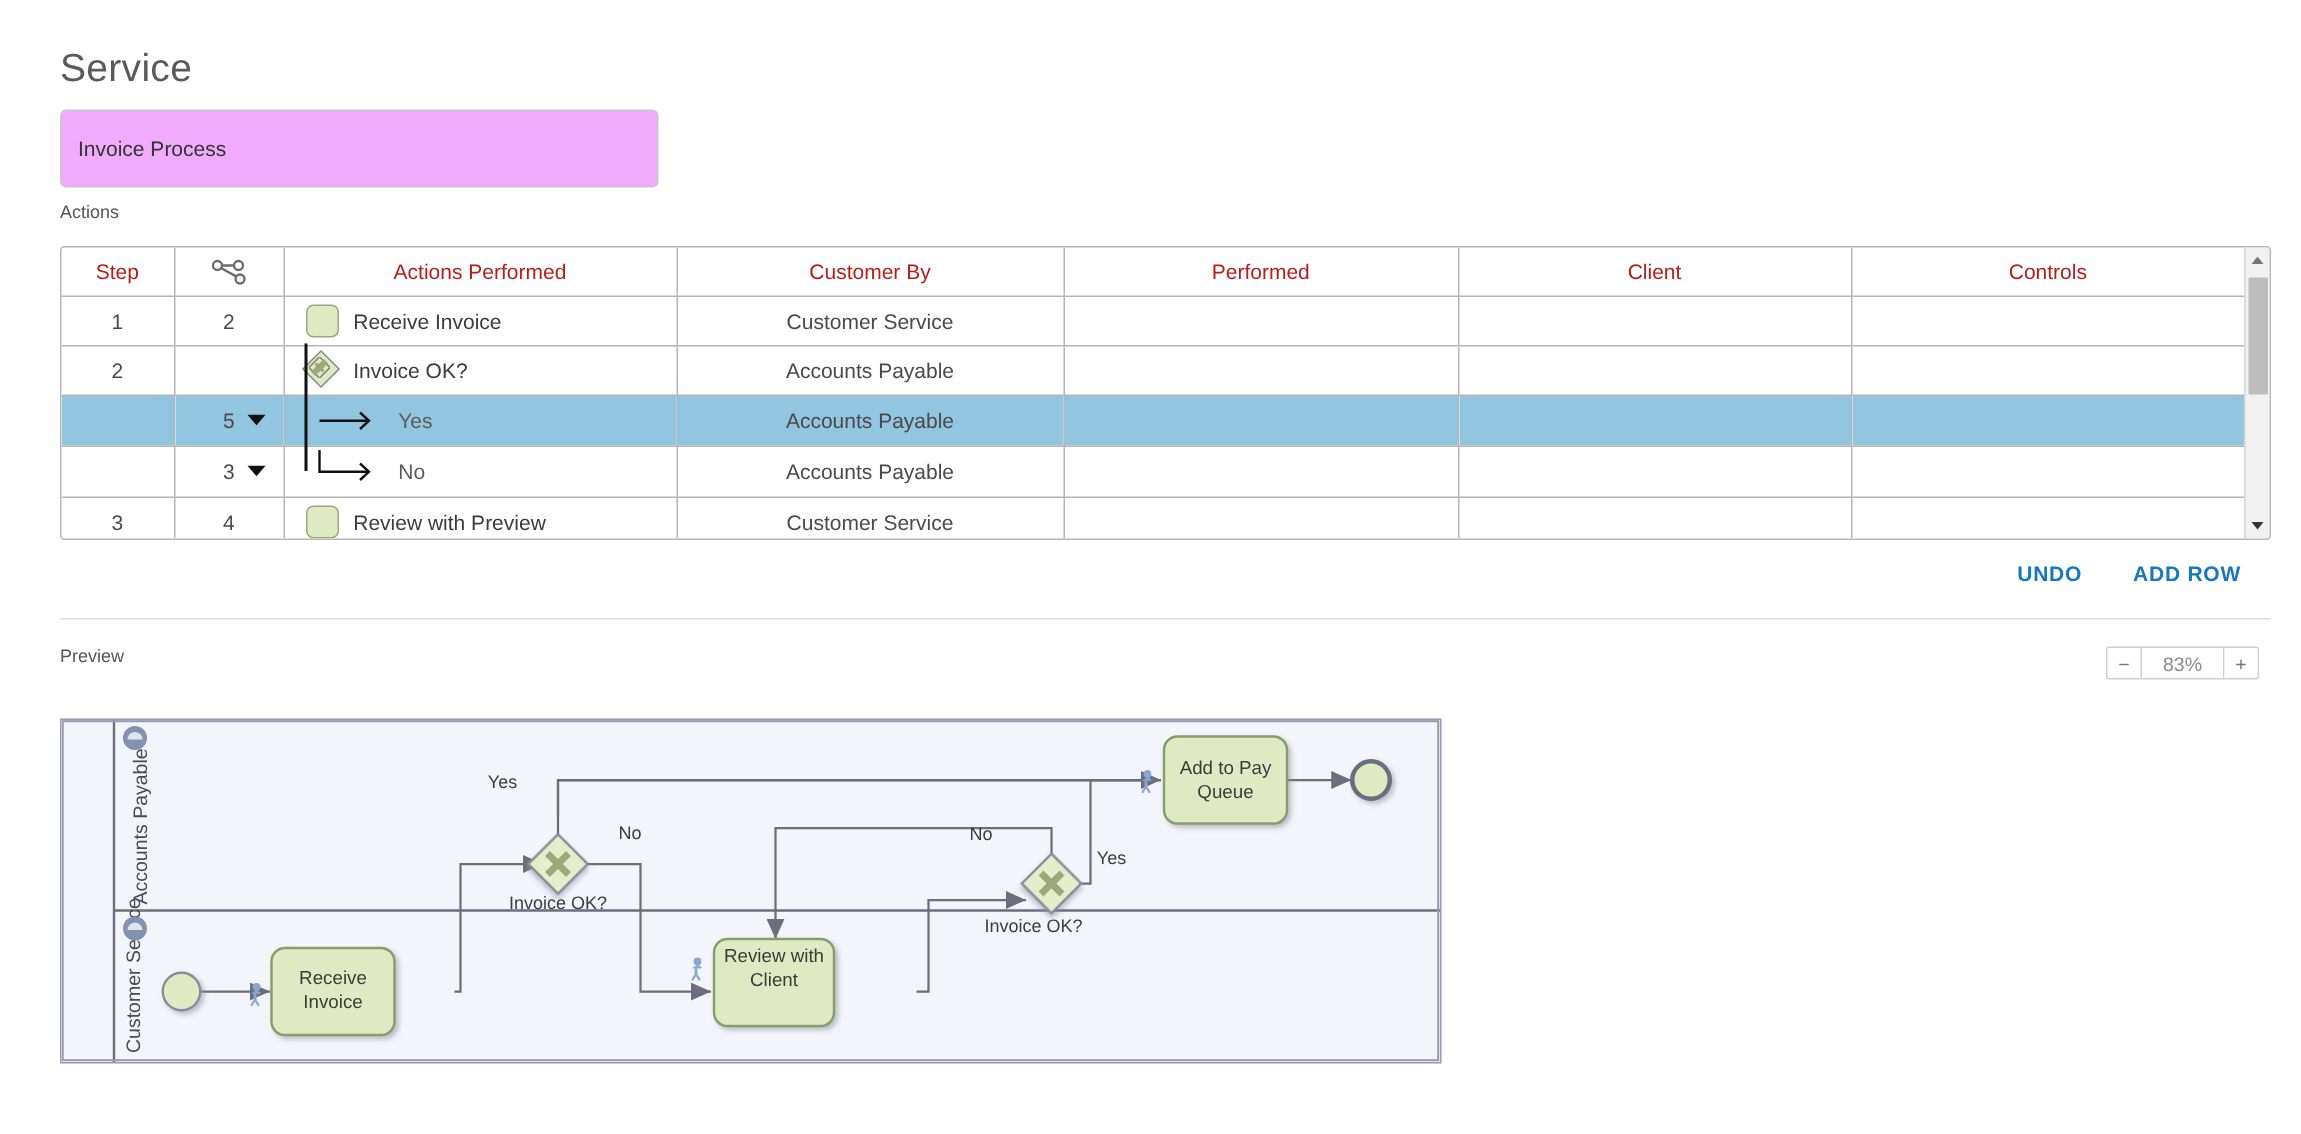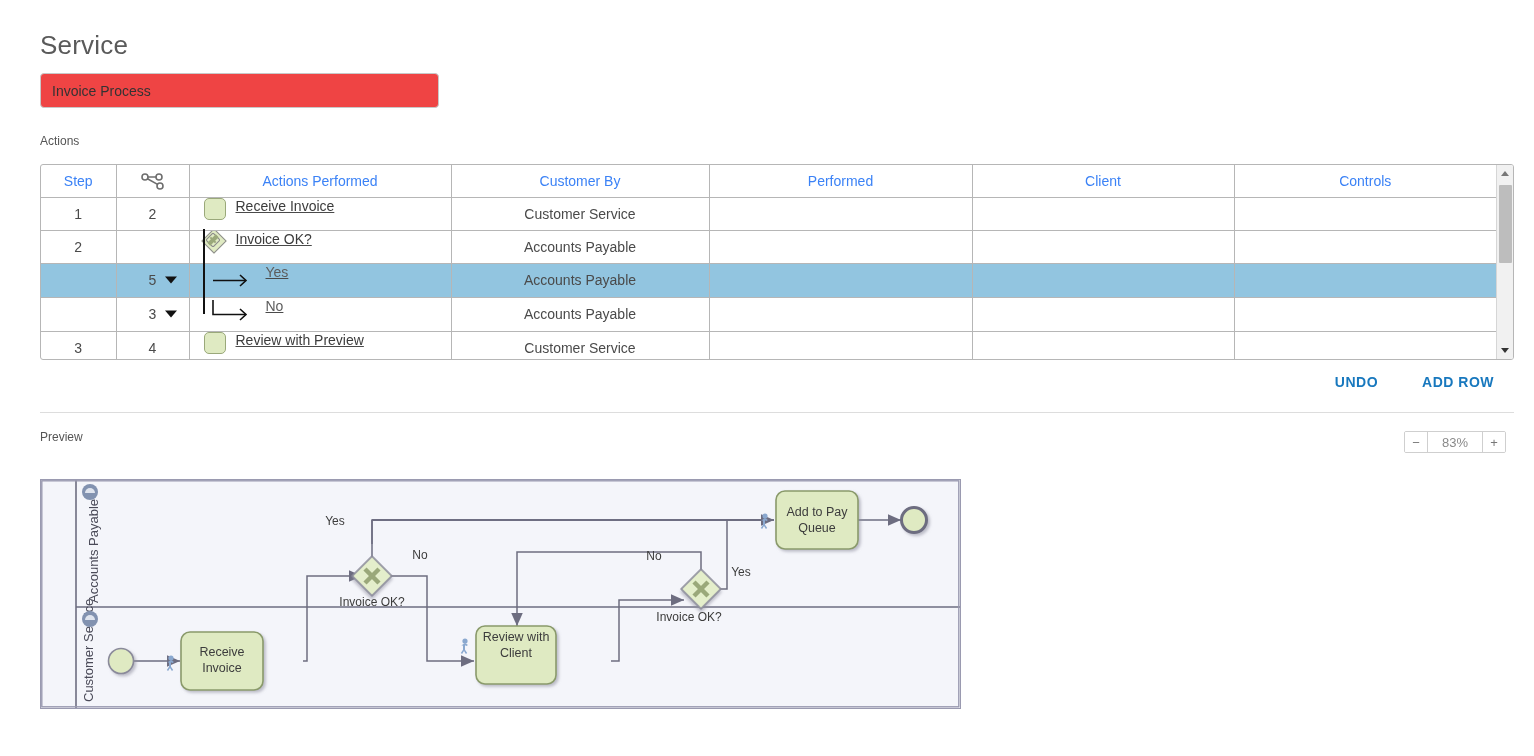--- a/index.html
+++ b/index.html
@@ -14,23 +14,23 @@
   .page { position:relative; width:1534px; height:756px; }
 
   
   .app-title {
     position:absolute; left:40px; top:28px;
     font-size:26px; font-weight:400; color:#5a5a5a;
     letter-spacing:.2px; line-height:34px;
   }
   .name-input {
     position:absolute; left:40px; top:73px;
-    width:399px; height:35px;
+    width:399px; height:52px;
     border:1px solid #c8c8c8; border-radius:4px;
-    background:#ef4444; font-family:inherit; font-size:14px;
+    background:#f0abfc; font-family:inherit; font-size:14px;
     color:#333; padding:0 11px; outline:none;
   }
   .section-label {
     position:absolute; font-size:12px; color:#555; font-weight:400;
   }
   .section-label.actions { left:40px; top:134px; }
   .section-label.preview { left:40px; top:430px; }
 
   
   .table-wrap {
@@ -41,41 +41,41 @@
   }
   .table-scroll { width:1455px; height:194px; overflow:hidden; position:relative; }
   table.actions-table { border-collapse:collapse; width:1455px; table-layout:fixed; }
   table.actions-table th, table.actions-table td {
     border-right:1px solid #b6b6b6;
     border-bottom:1px solid #b6b6b6;
     font-size:14px; font-weight:400; color:#4a4a4a;
     height:33px; padding:0 10px; text-align:center;
     white-space:nowrap; overflow:hidden;
   }
-  table.actions-table th { height:32px; color:#3b82f6; }
+  table.actions-table th { height:32px; color:#b91c1c; }
   table.actions-table th:last-child, table.actions-table td:last-child { border-right:none; }
   .col-step   { width:75px; }
   .col-conn   { width:73px; }
   .col-action { width:262px; }
   .col-by     { width:258px; }
   .col-res    { width:263px; }
   .col-risk   { width:262px; }
   .col-ctrl   { width:262px; }
 
   td.c-step { color:#6e6e6e; }
   td.c-conn { position:relative; color:#6e6e6e; text-align:right; padding-right:36px; }
   td.c-conn .caret {
     position:absolute; right:12px; top:50%; transform:translateY(-50%);
     width:0;height:0;border-left:6px solid transparent;border-right:6px solid transparent;
     border-top:7px solid #111;
   }
   td.c-action { text-align:left; padding-left:0; position:relative; }
   td.c-by { text-align:left; padding-left:13px; }
 
-  .act-cell { display:flex; align-items:flex-start; height:100%; padding-left:2px;text-decoration:underline; }
+  .act-cell { display:flex; align-items:center; height:100%; padding-left:2px; }
   .shape-task {
     width:22px;height:22px;border-radius:5px;
     background:#dfeac2;border:1.5px solid #9aa87a; flex:0 0 auto; margin-left:2px;
   }
   .shape-gateway {
     width:22px;height:22px;flex:0 0 auto;margin-left:2px;position:relative;
   }
   .shape-gateway:before{
     content:""; position:absolute; left:1px; top:1px; width:16px;height:16px;
     background:#dfeac2;border:1.5px solid #8c8c8c; transform:rotate(45deg);
@@ -115,21 +115,21 @@
     border-left:4.5px solid transparent;border-right:4.5px solid transparent;
   }
   .vscroll .arrow.up i   { top:6px; border-bottom:5px solid #777; }
   .vscroll .arrow.down i { top:6px; border-top:5px solid #333; }
   .vscroll .thumb {
     position:absolute; left:2px; top:20px; width:13px; height:78px;
     background:#bdbdbd; border-radius:1px;
   }
 
   
-  .table-actions { position:absolute; right:40px; top:374px; display:flex; gap:44px; }
+  .table-actions { position:absolute; right:40px; top:374px; display:flex; gap:34px; }
   .link-btn {
     font-size:14px; font-weight:700; color:#1878be; letter-spacing:.5px;
     cursor:pointer; background:none;border:none;font-family:inherit; padding:0;
   }
 
   
   .divider {
     position:absolute; left:40px; top:412px; width:1474px; height:1px; background:#ddd;
   }
 

